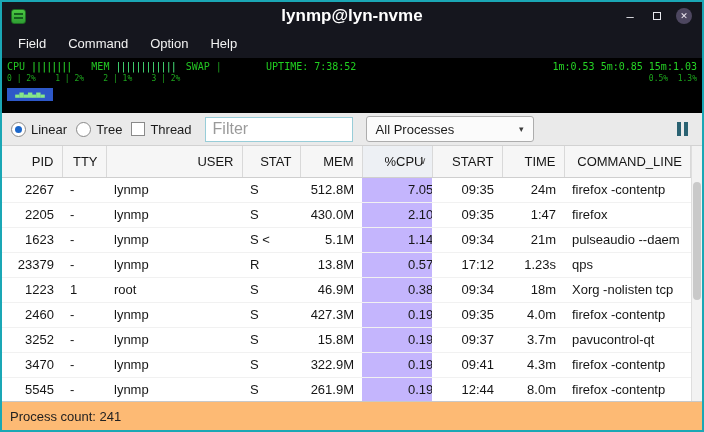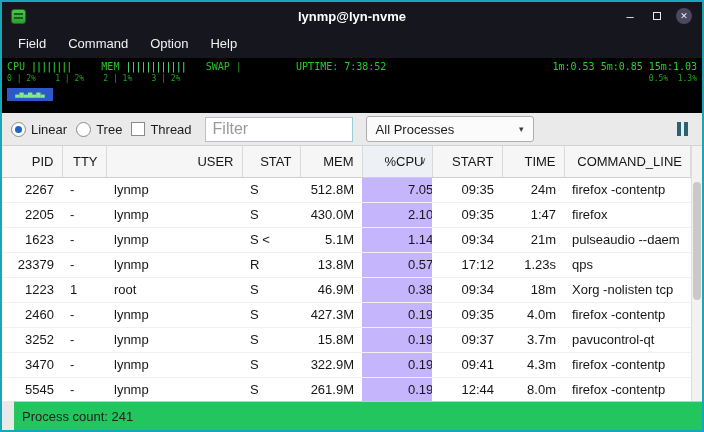--- a/index.html
+++ b/index.html
@@ -3,33 +3,33 @@
 <meta charset="utf-8">
 <style>
   * { margin:0; padding:0; box-sizing:border-box; }
   html,body { width:704px; height:432px; font-family:"Liberation Sans",sans-serif; background:#1aa7b5; }
   .window { width:704px; height:432px; border:2px solid #1aa7b5; display:flex; flex-direction:column; background:#e9e9e9; overflow:hidden; }
 
   
   .titlebar { flex:0 0 28px; background:#15161e; display:flex; align-items:center; position:relative; }
   .app-icon { width:15px; height:15px; margin-left:9px; border-radius:3px; background:linear-gradient(#4cc943,#2f9e33); border:1px solid #1d6b22; position:relative; z-index:1; }
   .app-icon::after { content:""; position:absolute; left:2px; right:2px; top:3px; height:2px; background:#145f1d; box-shadow:0 4px 0 #145f1d; }
-  .title-text { position:absolute; left:0; right:0; text-align:center; color:#ffffff; font-weight:bold; font-size:13px; }
+  .title-text { position:absolute; left:0; right:0; text-align:center; color:#ffffff; font-weight:bold; font-size:17px; }
   .tb-buttons { margin-left:auto; display:flex; align-items:center; gap:11px; padding-right:10px; z-index:1; }
   .tb-btn { color:#e8e8ee; font-size:13px; width:16px; height:16px; display:flex; align-items:center; justify-content:center; cursor:default; }
   .restore-box { width:8px; height:8px; border:1px solid #e8e8ee; }
   .close-btn { width:16px; height:16px; border-radius:50%; background:#4d4760; color:#efeaf2; font-size:9px; }
 
   
   .menubar { flex:0 0 28px; background:#15161e; display:flex; align-items:center; color:#f2f2f2; font-size:13px; padding-left:5px; }
   .menu-item { padding:0 11px; line-height:28px; }
 
   
   .monitor { flex:0 0 55px; background:#000; font-family:"DejaVu Sans Mono",monospace; overflow:hidden; padding:3px 5px 0; display:flex; flex-direction:column; }
-  .mon-line1 { display:flex; align-items:center; font-size:10px; white-space:pre; gap:10px; }
+  .mon-line1 { display:flex; align-items:center; font-size:10px; white-space:pre; }
   .mon-label { color:#23c523; }
   .meter { letter-spacing:-1px; }
   .meter-cpu { color:#2be62b; }
   .meter-mem { color:#49f07e; }
   .meter-swap { color:#1f9e1f; }
   .mon-uptime { color:#20d020; }
   .mon-load { margin-left:auto; color:#25d425; }
   .mon-line2 { display:flex; font-size:8px; color:#1da51d; white-space:pre; margin-top:2px; }
   .mon-graph { height:16px; display:flex; align-items:center; margin-top:3px; }
   .graph-sel { width:46px; height:13px; background:#2d58c8; color:#86e888; font-size:7px; line-height:13px; text-align:center; overflow:hidden; white-space:nowrap; }
@@ -54,21 +54,21 @@
   thead th { height:31px; background:#f6f6f6; font-weight:normal; text-align:right; padding:0 8px; border-right:1px solid #d9d9d9; border-bottom:1px solid #cfcfcf; white-space:nowrap; overflow:hidden; position:relative; }
   thead th.sorted { background:#edf0f4; }
   .sort-indicator { position:absolute; right:5px; top:9px; color:#555; font-size:10px; }
   tbody td { height:25px; padding:0 8px; white-space:nowrap; overflow:hidden; border-bottom:1px solid #f1f1f1; }
   td.al-r { text-align:right; }
   td.sorted-col { background:#c4b5fd;padding-left:46px; }
   .scrollbar { position:absolute; top:0; right:0; width:11px; bottom:0; background:#f2f2f2; border-left:1px solid #dedede; }
   .scroll-thumb { position:absolute; left:1px; right:1px; top:36px; height:118px; background:#c9c9c9; border-radius:4px; }
 
   
-  .statusbar { flex:0 0 29px; background:#22c55e; border-top:1px solid #c8c8c8; display:flex; align-items:center; padding:4px 8px; font-size:13px; color:#222;margin-left:12px; }
+  .statusbar { flex:0 0 29px; background:#fdba74; border-top:1px solid #c8c8c8; display:flex; align-items:center; padding:4px 8px; font-size:13px; color:#222; }
 </style>
 </head>
 <body>
 
 <div class="window">
 
   <div class="titlebar">
     <div class="app-icon"></div>
     <div class="title-text">lynmp@lyn-nvme</div>
     <div class="tb-buttons">

